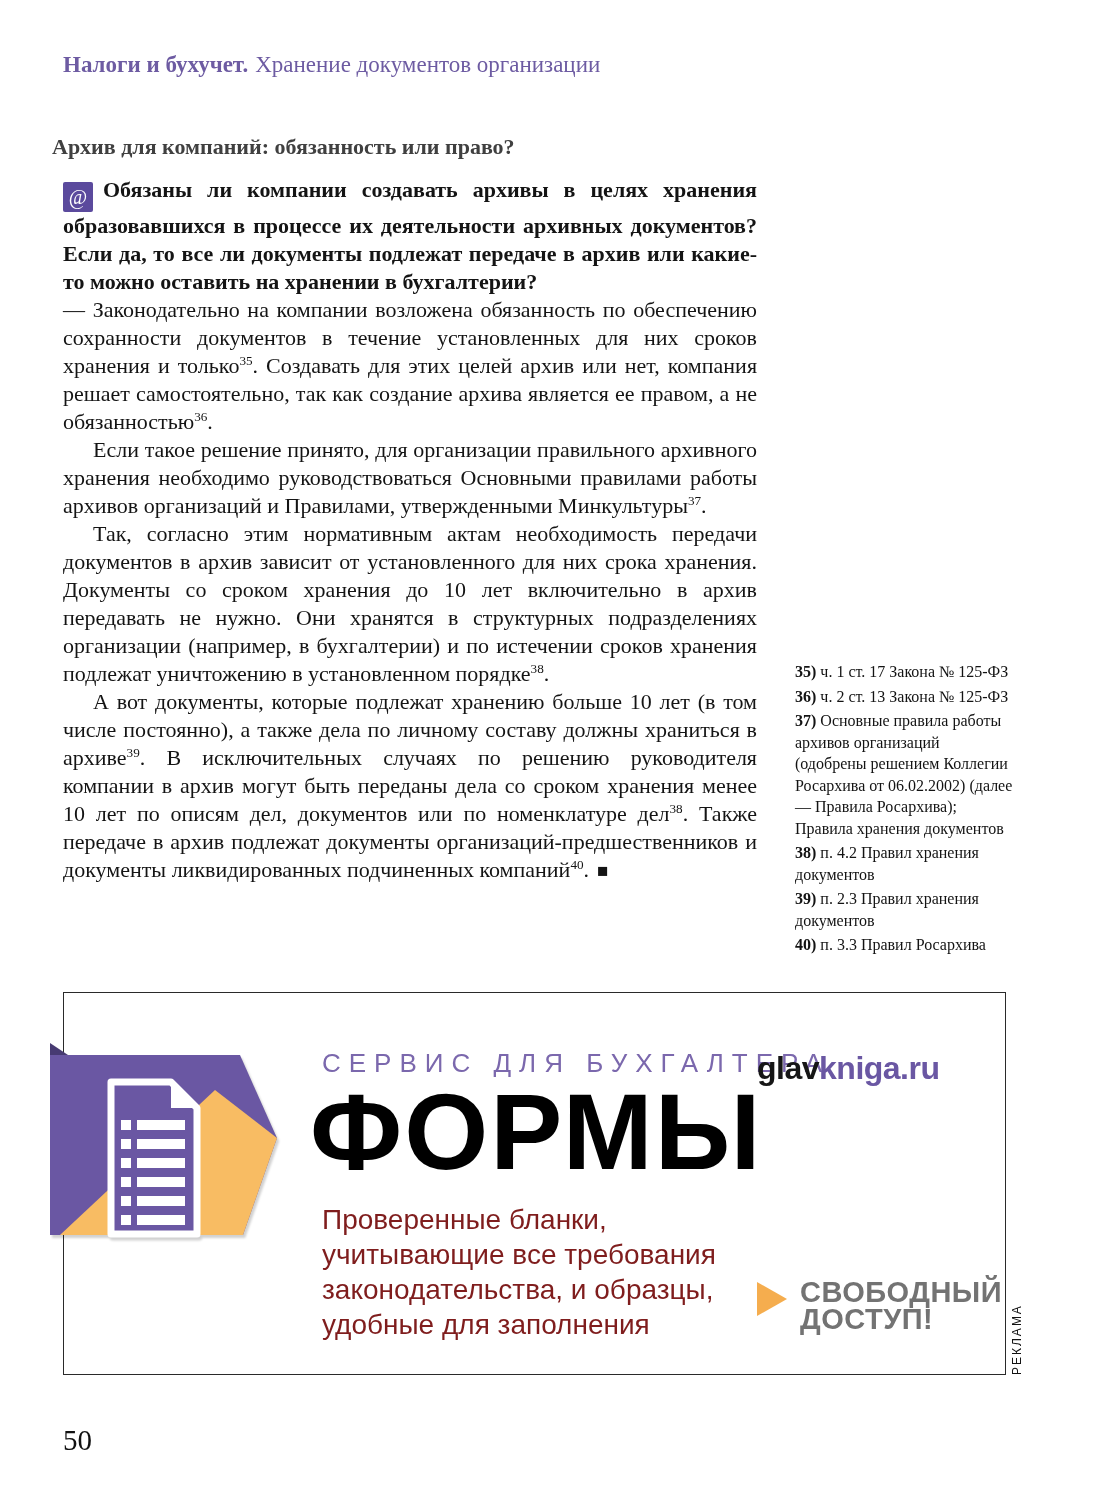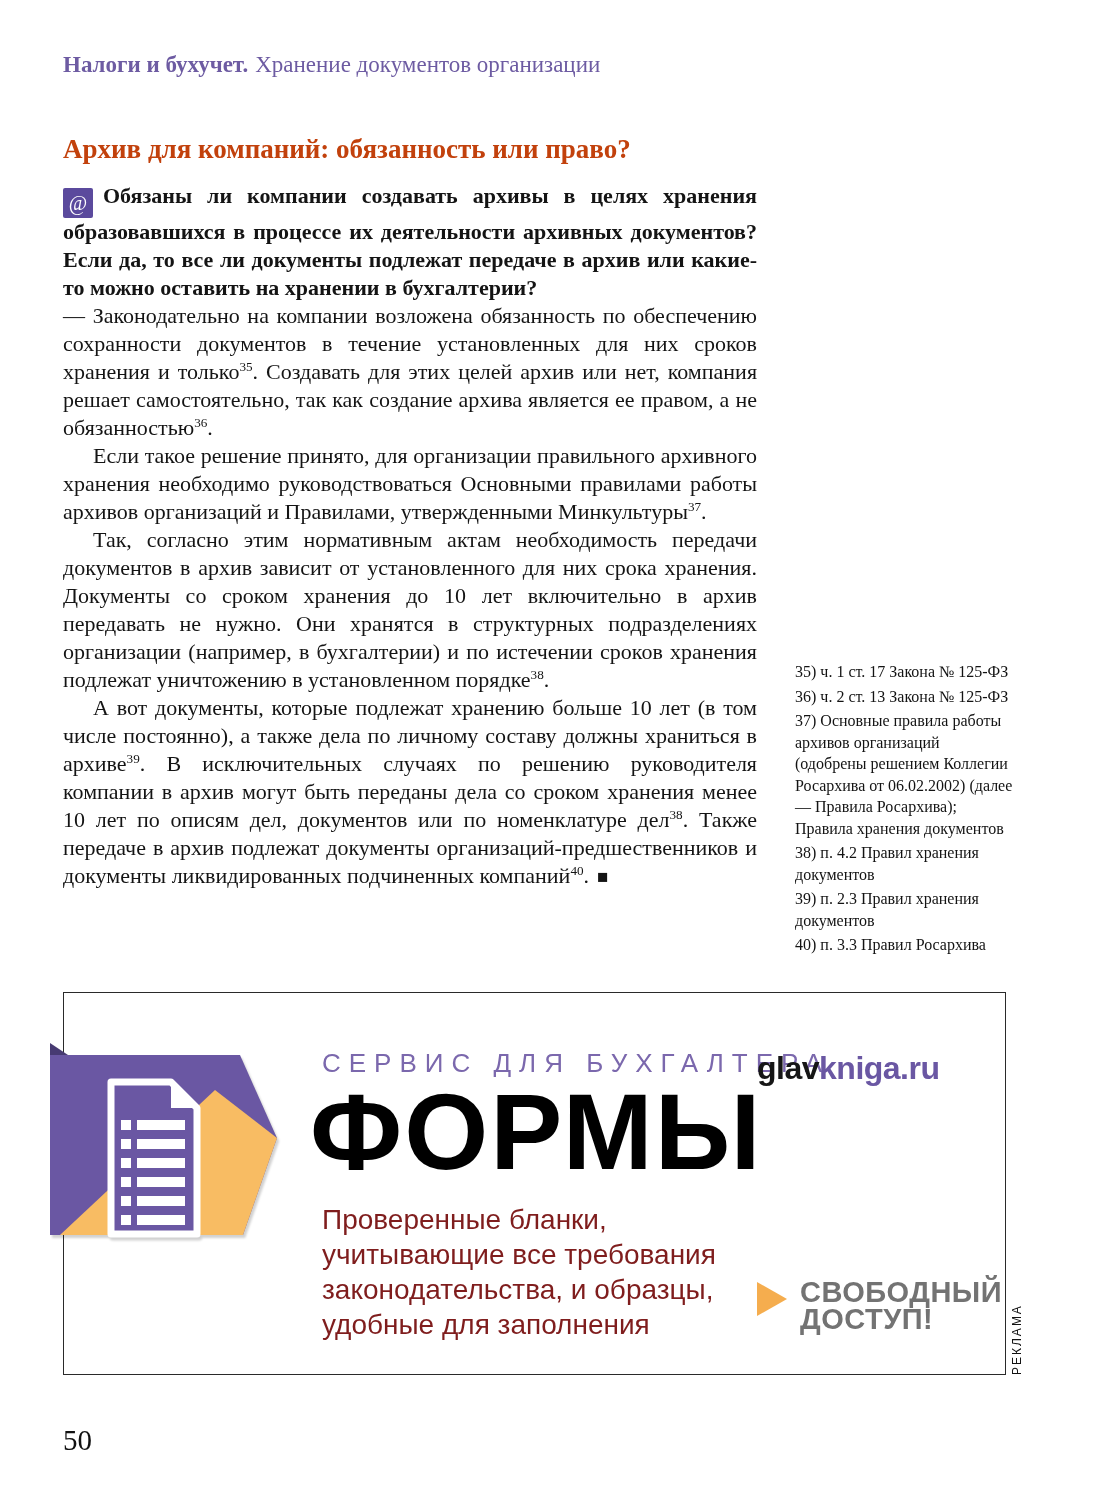--- a/index.html
+++ b/index.html
@@ -9,45 +9,45 @@
     font-family:"Liberation Serif", serif; color:#1b1b1b;
   }
   .page { position:absolute; inset:0;padding-left:27px; }
 
   
   .kicker { position:absolute; left:63px; top:52px; font-size:23px; color:#6d5ba2; }
   .kicker-bold { font-weight:bold; }
   .kicker-rest { margin-left:7px; font-weight:normal; }
 
   
-  .title { position:absolute; left:63px; top:134px; font-size:27px; font-weight:bold; color:#c2410c; }
+  .title { position:absolute; left:52px; top:134px; font-size:22px; font-weight:bold; color:#404040; }
 
   
   .article {
-    position:absolute; left:63px; top:182px; width:694px;
+    position:absolute; left:63px; top:176px; width:694px;
     font-size:22px; line-height:28px; text-align:justify; color:#141414;
   }
   .article p { margin:0; }
   .article p.ind { text-indent:30px; }
   .article .question { font-weight:bold; }
   .at-badge {
     display:inline-block; width:30px; height:30px; background:#5b4a9d; color:#fff;
     font-size:20px; line-height:30px; text-align:center; border-radius:2px;
     margin-right:10px; vertical-align:-7px; font-weight:normal;
   }
   .article sup { font-size:0.6em; line-height:0; vertical-align:super; }
   .endmark { margin-left:8px; font-size:0.85em; }
 
   
   .footnotes {
     position:absolute; left:795px; top:661px; width:220px;
     font-size:16px; line-height:21.5px; color:#131313;
   }
   .fn { margin-bottom:3px; }
-  .fn b { font-weight:normal; margin-right:4px; }
+  .fn b { font-weight:bold; margin-right:4px; }
 
   
   .ad-box {
     position:absolute; left:63px; top:992px; width:943px; height:383px;
     border:1px solid #2a2a2a; background:#fff;
   }
   .ad-badge { position:absolute; left:45px; top:1040px;
     filter:drop-shadow(2px 3px 1px rgba(0,0,0,0.18)); }
   .ad-kicker {
     position:absolute; left:322px; top:1048px;

